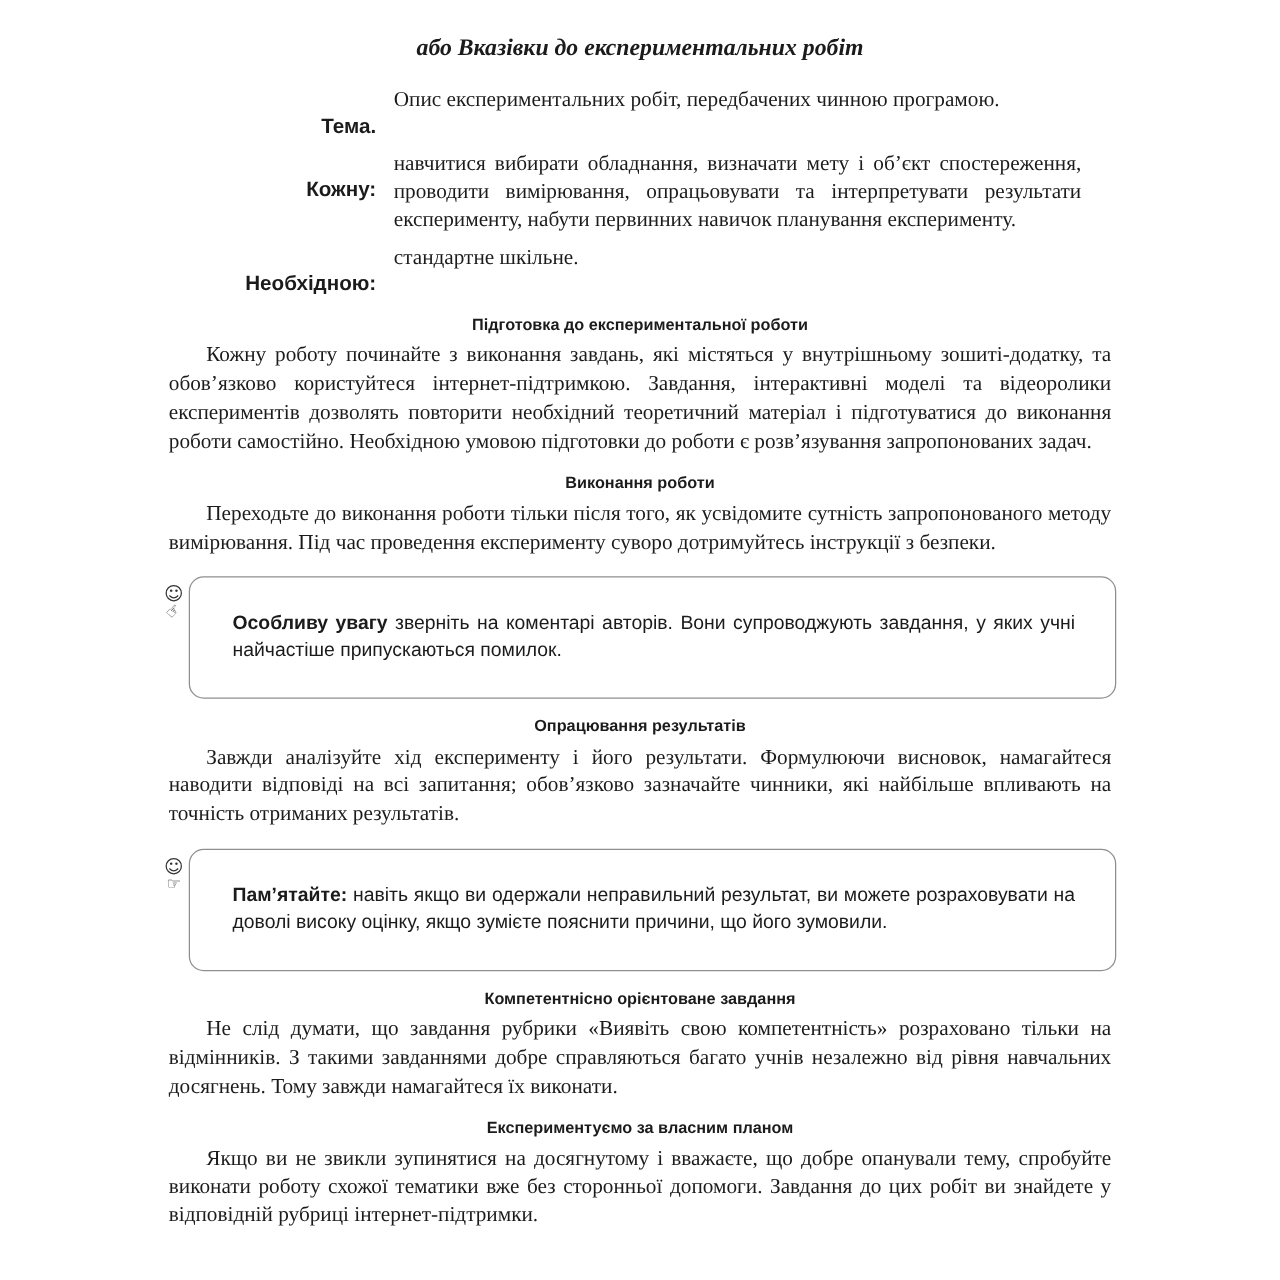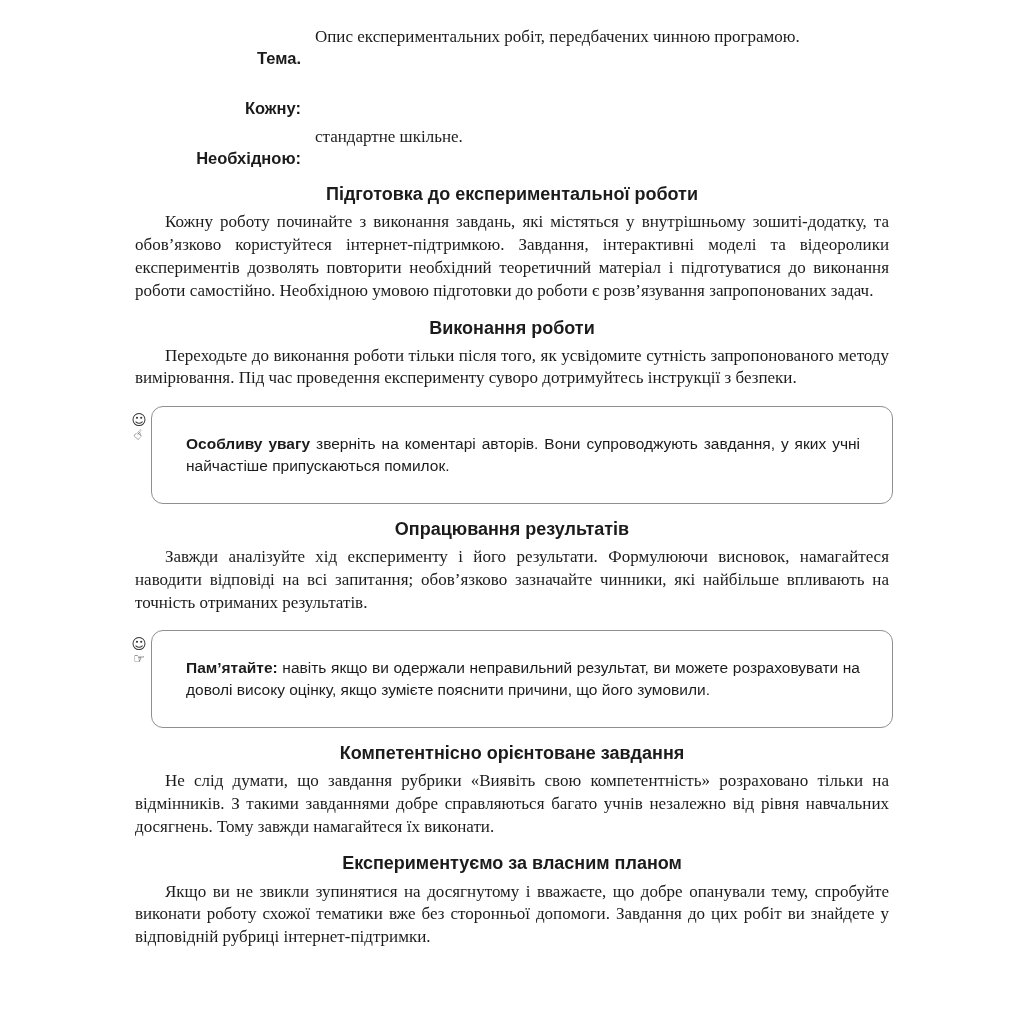--- a/index.html
+++ b/index.html
@@ -55,21 +55,21 @@
     padding-right: 14px;
     box-sizing: border-box;
     margin-top: 21px;
   }
   .deftext {
     flex: 1;
     text-align: justify;
   }
   h3.section-heading {
     font-family: "Liberation Sans", "DejaVu Sans", sans-serif;
-    font-size: 18px;
+    font-size: 13px;
     font-weight: bold;
     text-align: center;
     margin: 13px 0 5px 0;
   }
   p.body-par {
     margin: 4px;
     text-align: justify;
     text-indent: 30px;
   }
   .callout {
@@ -105,28 +105,30 @@
   .callout-icon.tilt-up .hand {
     transform: rotate(-45deg);
   }
 </style>
 </head>
 <body>
 
 <div class="page">
   <div class="content">
 
+    <h2 class="subtitle">або Вказівки до експериментальних робіт</h2>
 
     <div class="deflist">
       <div class="defrow">
         <div class="defterm">Тема.</div>
         <div class="deftext">Опис експериментальних робіт, передбачених чинною програмою.</div>
       </div>
       <div class="defrow">
         <div class="defterm">Кожну:</div>
+        <div class="deftext">навчитися вибирати обладнання, визначати мету і об’єкт спостереження, проводити вимірювання, опрацьовувати та інтерпретувати результати експерименту, набути первинних навичок планування експерименту.</div>
       </div>
       <div class="defrow">
         <div class="defterm">Необхідною:</div>
         <div class="deftext">стандартне шкільне.</div>
       </div>
     </div>
 
     <h3 class="section-heading">Підготовка до експериментальної роботи</h3>
     <p class="body-par">Кожну роботу починайте з виконання завдань, які містяться у внутрішньому зошиті-додатку, та обов’язково користуйтеся інтернет-підтримкою. Завдання, інтерактивні моделі та відеоролики експериментів дозволять повторити необхідний теоретичний матеріал і підготуватися до виконання роботи самостійно. Необхідною умовою підготовки до роботи є розв’язування запропонованих задач.</p>
 

